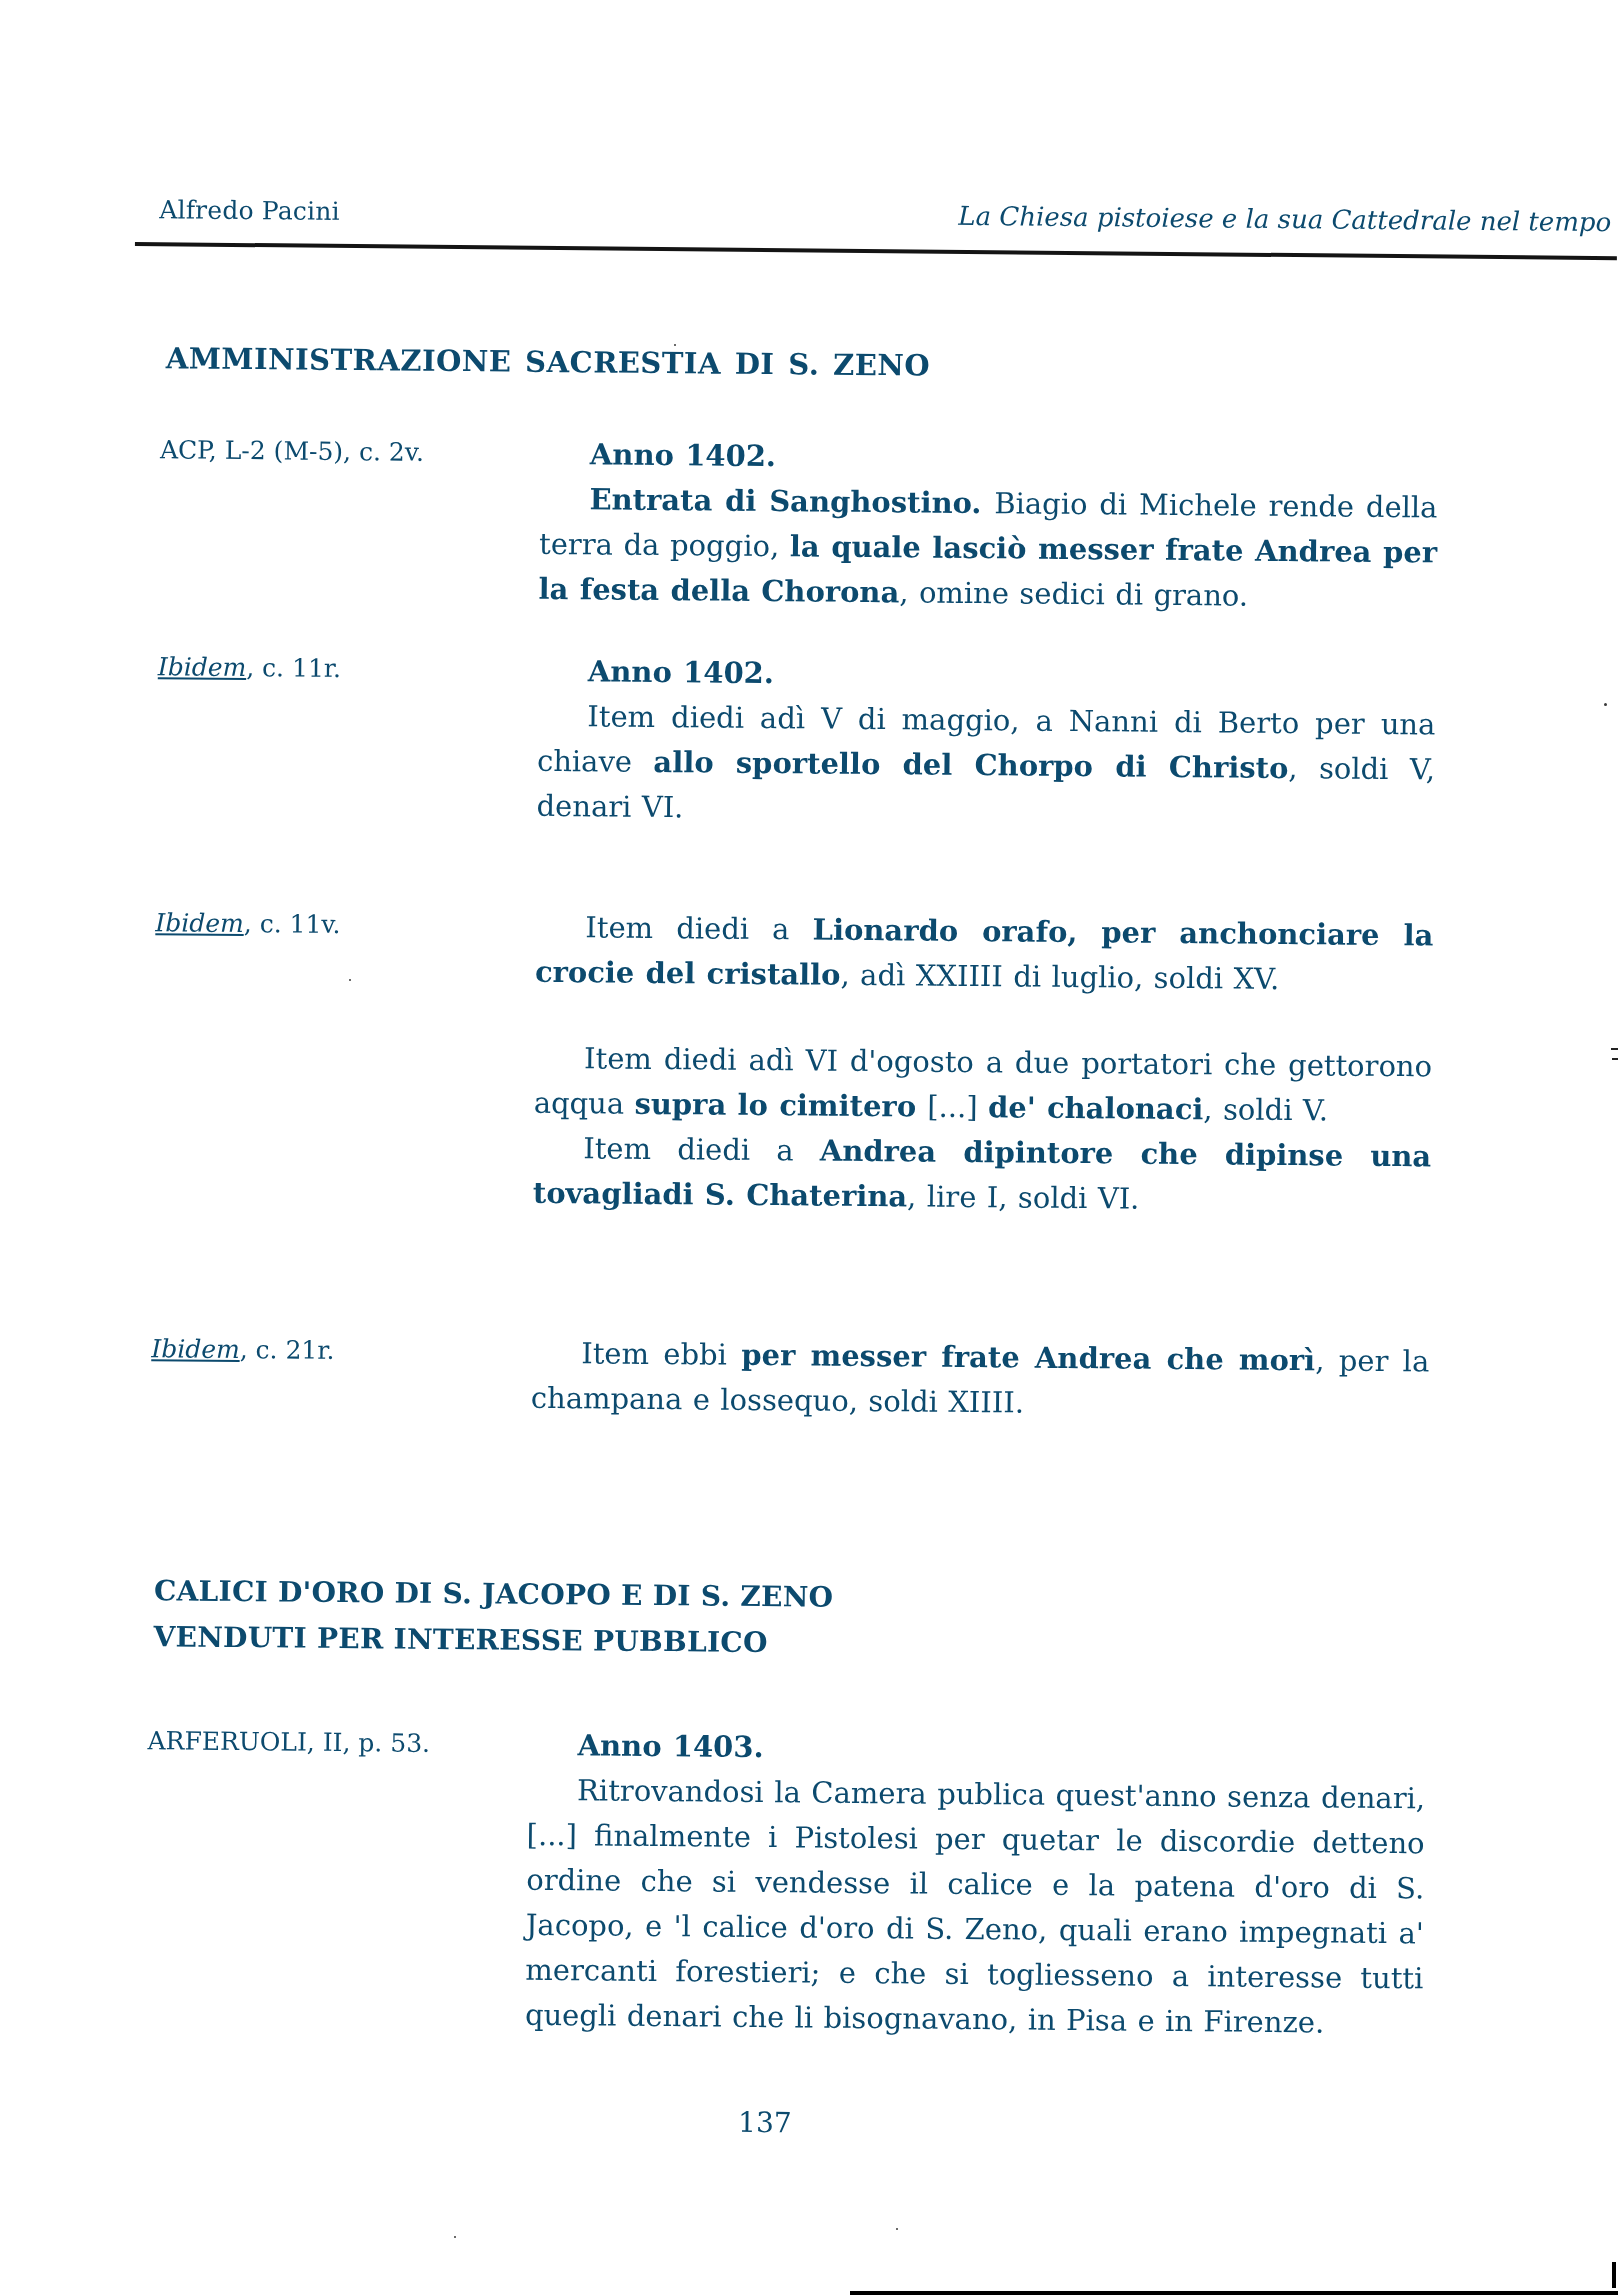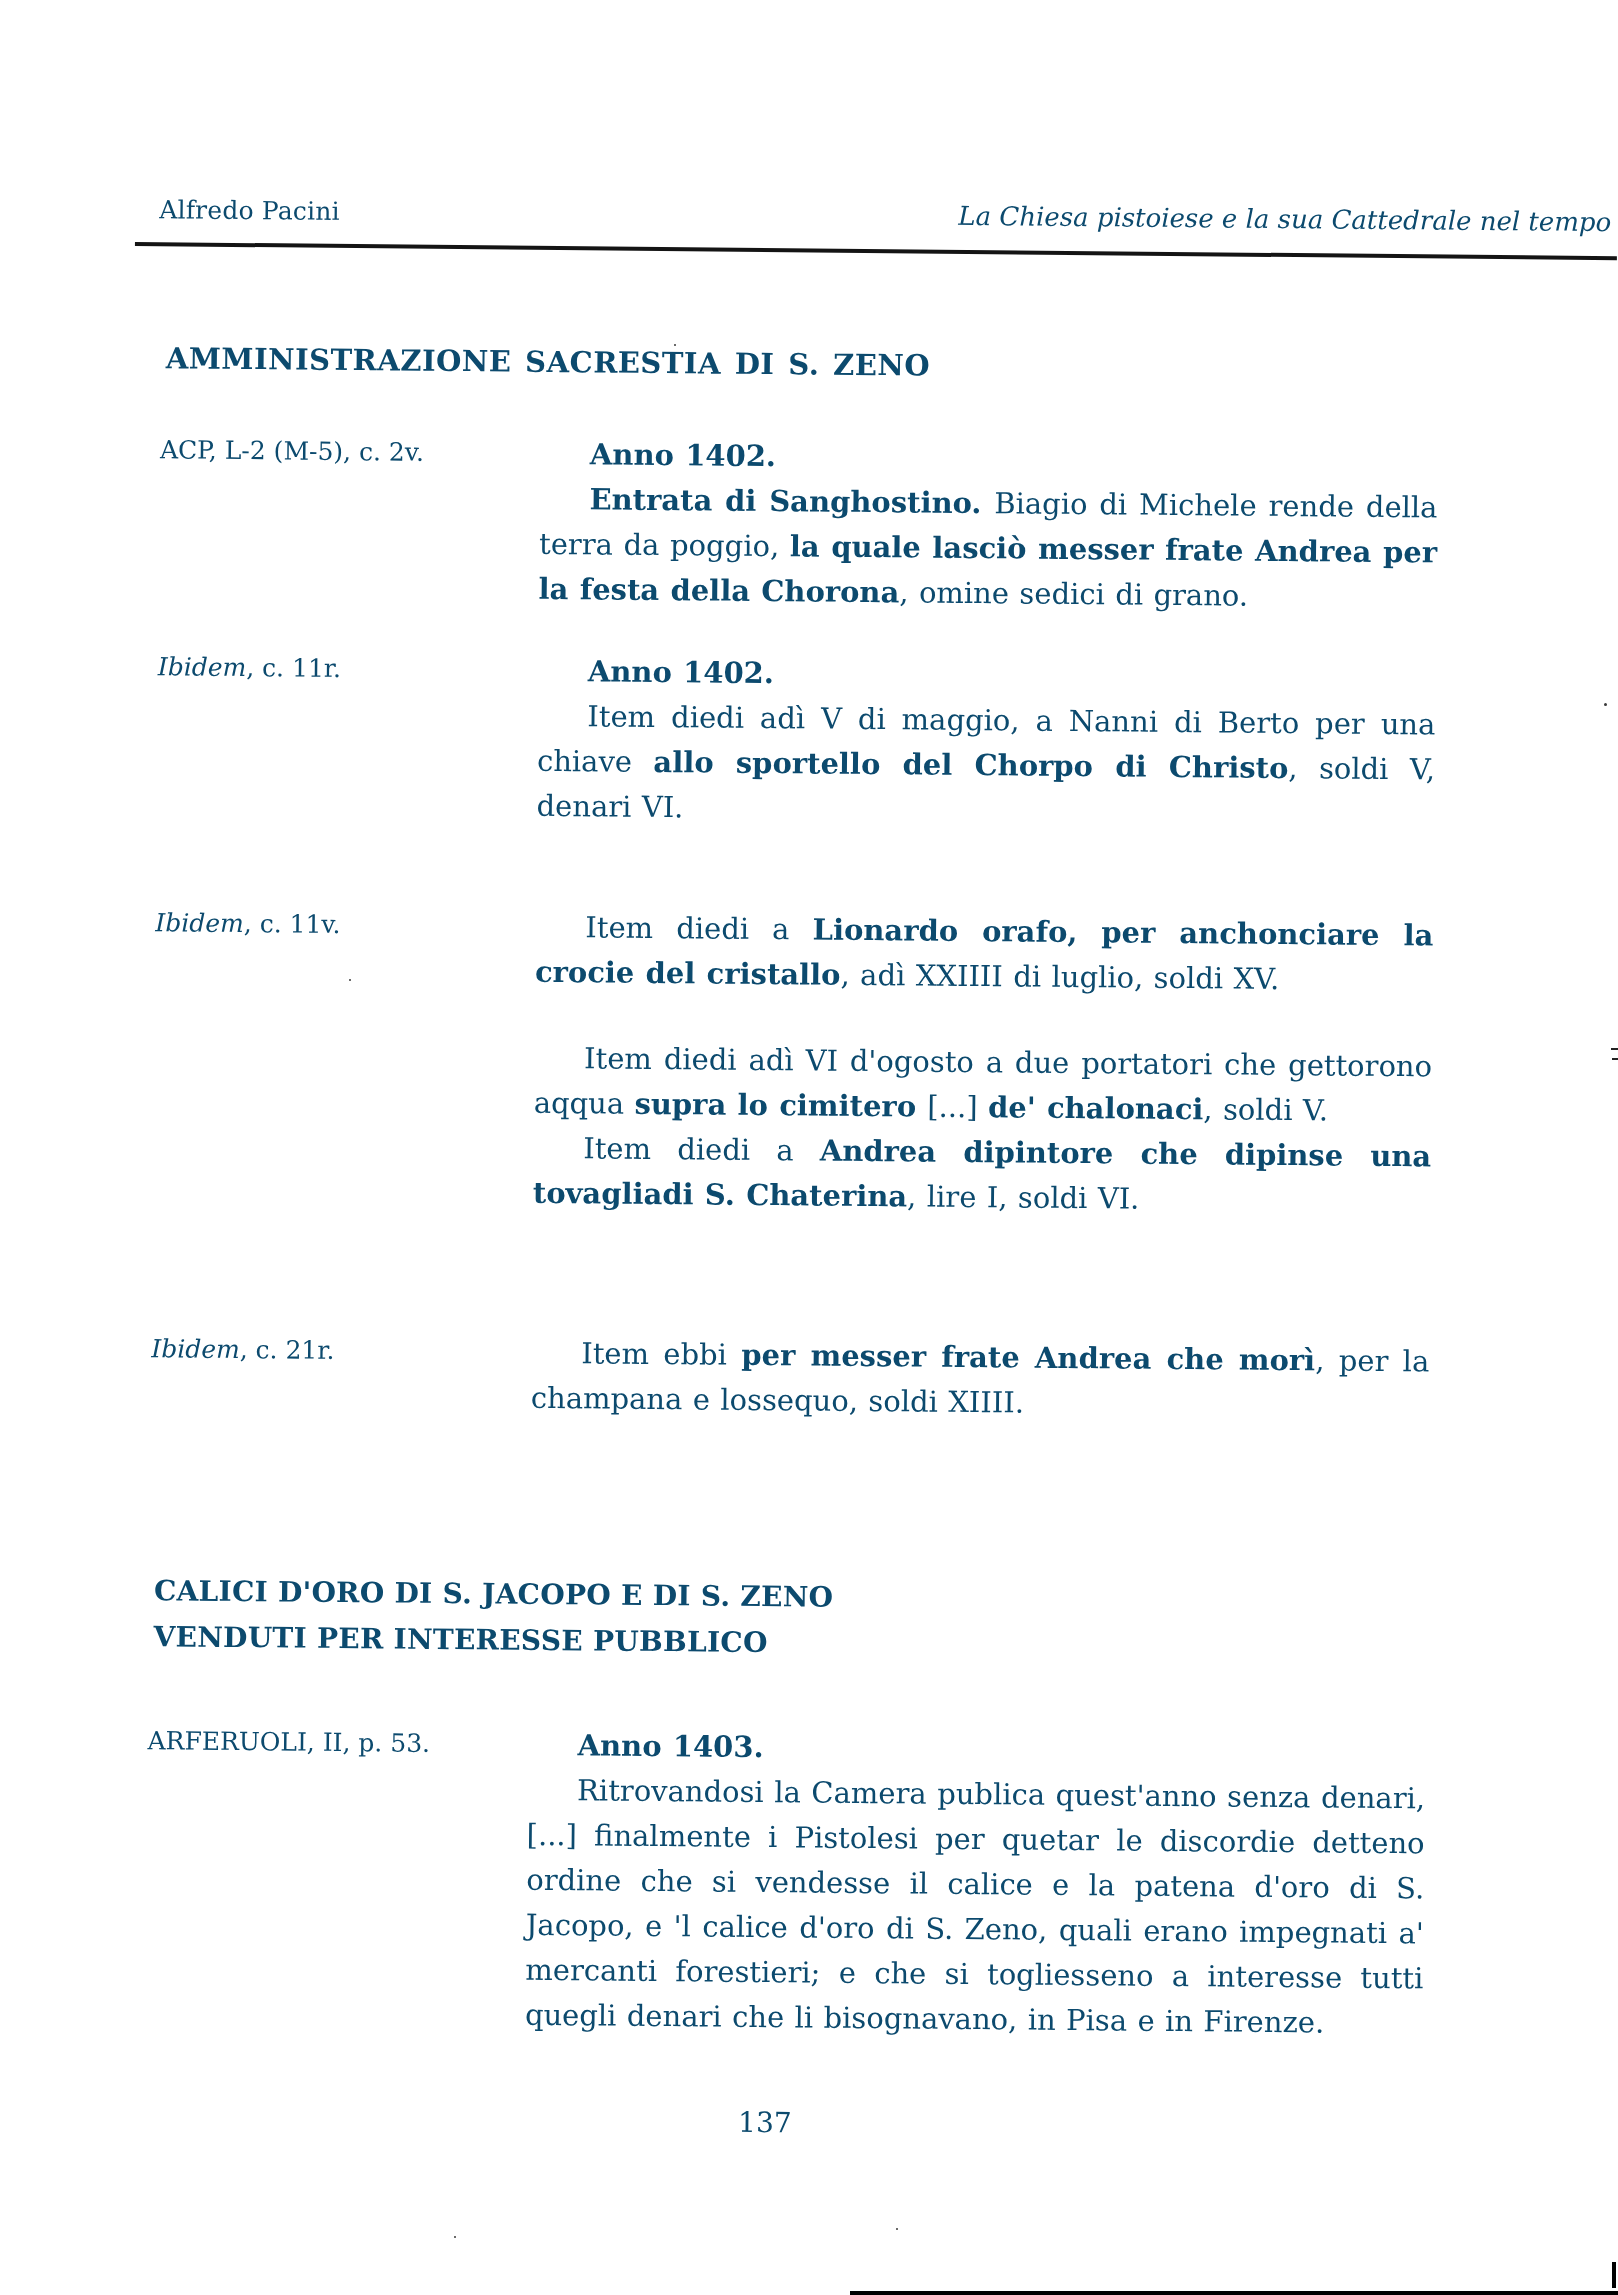--- a/index.html
+++ b/index.html
@@ -17,21 +17,21 @@
                 font-style:italic; font-size:26px; }
   .rule { position:absolute; left:135px; top:242px; width:1482px; height:4px; background:#141414; }
 
   .h1 { position:absolute; left:167px; top:341px; font-size:29px; font-weight:bold;
         letter-spacing:0.5px; word-spacing:3.2px; }
   .h2 { position:absolute; left:167px; top:1568px; font-size:28px; font-weight:bold;
         line-height:46px; letter-spacing:0.3px; }
 
   .entry { position:absolute; left:0; width:1619px; }
   .ref  { position:absolute; left:162px; top:6.5px; font-size:25px; white-space:nowrap; }
-  .ref i { font-style:italic; }
+  .ref i { font-style:italic;text-decoration:underline; }
   .bodycol { position:absolute; left:542px; width:898px; font-size:29px; line-height:45px;
              text-align:justify; word-spacing:1.2px; }
   .anno { font-weight:bold; text-indent:50px; margin:0; }
   p.para { margin:0; text-indent:50px; }
   b.run { font-weight:bold; }
 
   .pageno { position:absolute; left:0; top:2100px; width:1566px; text-align:center; font-size:28px; }
 
   .speck { position:absolute; background:#3a3a3a; border-radius:50%; }
   .edge-dash { position:absolute; background:#222; }

